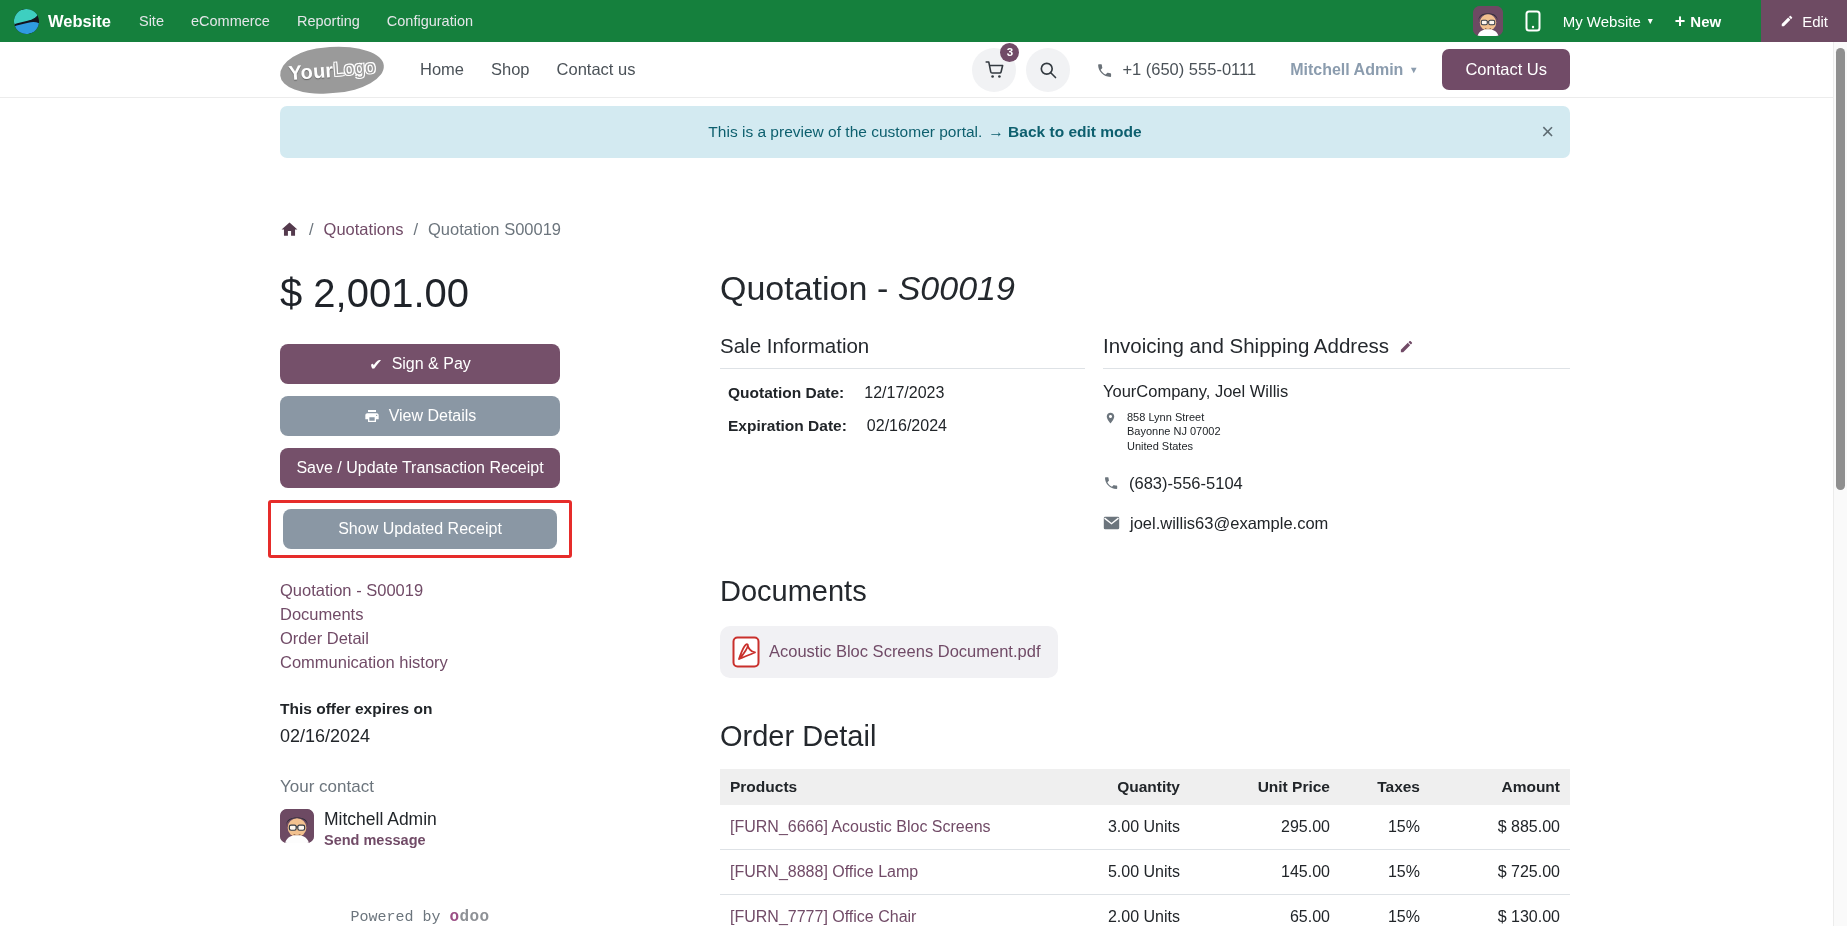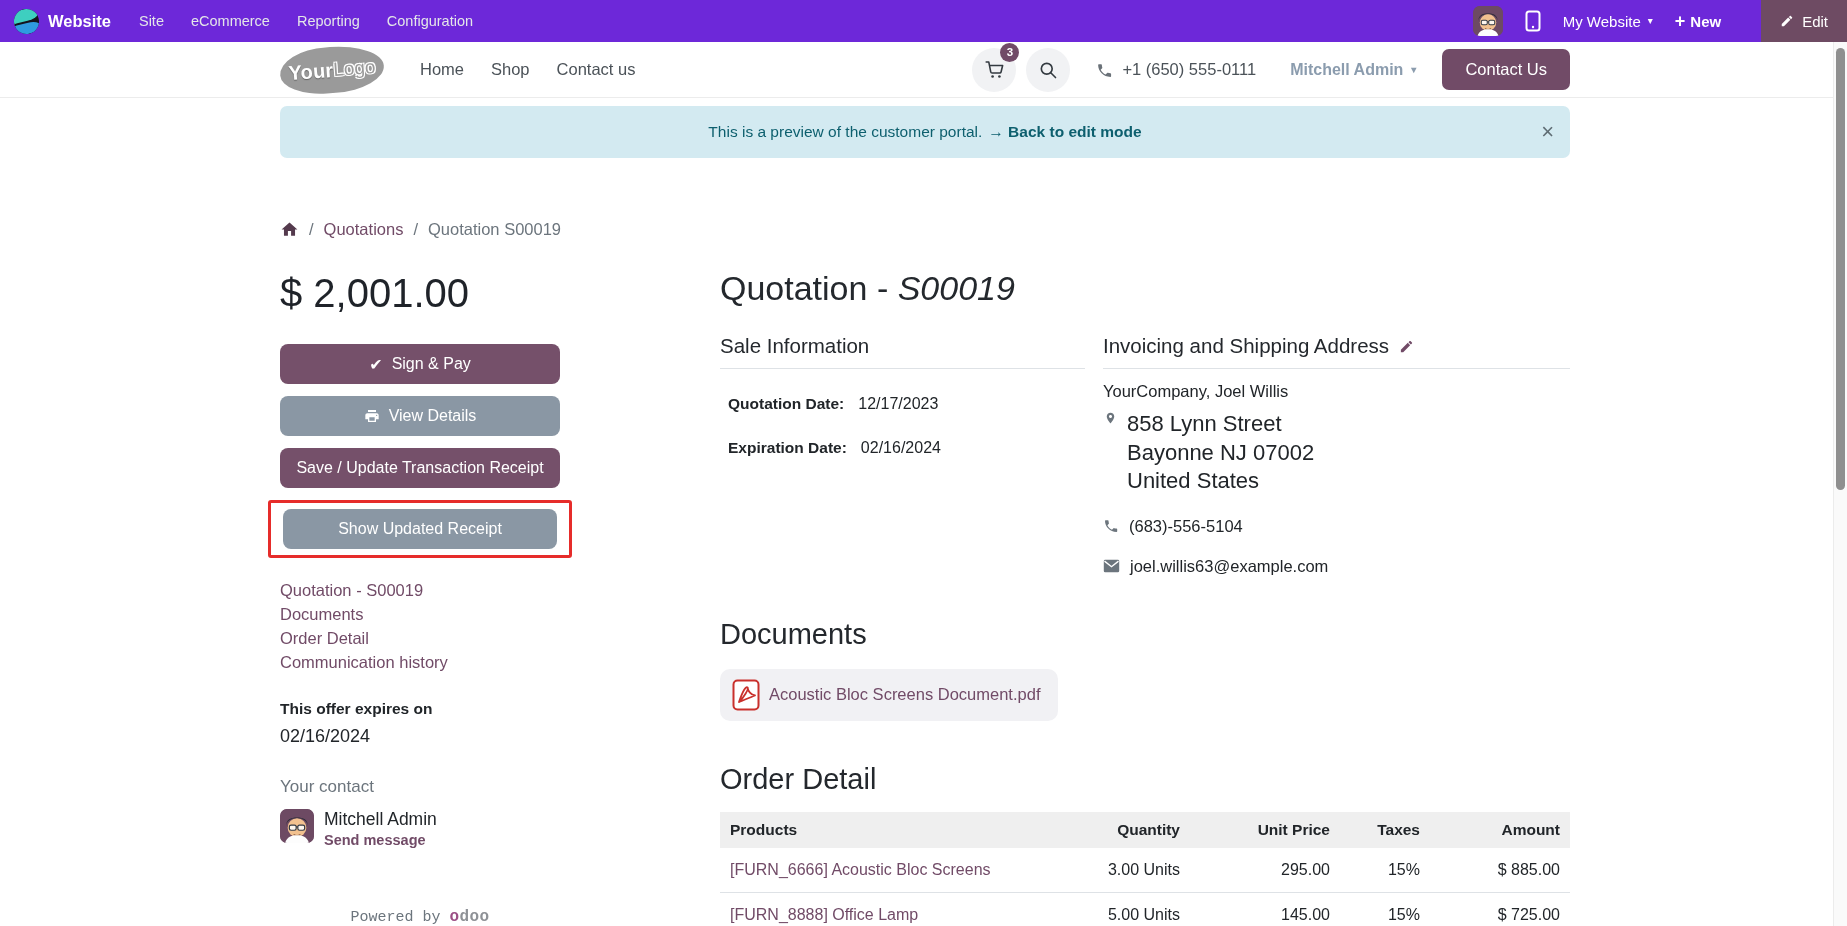--- a/index.html
+++ b/index.html
@@ -1,21 +1,21 @@
 <!DOCTYPE html>
 <html><head>
 <meta charset="utf-8">
 <style>
   * { box-sizing: border-box; margin: 0; padding: 0; }
   html,body { width: 1847px; height: 926px; overflow: hidden; background: #fff;
               font-family: "Liberation Sans", sans-serif; color: #212529; }
   a { text-decoration: none; }
 
   
-  .topbar { height: 42px; background: #6d28d9; display: flex; align-items: center;
+  .topbar { height: 42px; background: #15803d; display: flex; align-items: center;
             padding-left: 14px; color: #fff; position: relative; }
   .brand { display: flex; align-items: center; gap: 9px; margin-right: 28px; }
   .odoo-ball { width: 25px; height: 25px; border-radius: 50%; overflow: hidden;
                transform: rotate(-14deg); display: flex; flex-direction: column; background:#14141e; }
   .odoo-ball .t { flex: 1; background: #3ecfc0; border-bottom: 2px solid #14141e; border-radius: 0 0 45% 8%; }
   .odoo-ball .b { flex: 1; background: #2f9be0; border-radius: 8% 45% 0 0; }
   .brand-name { font-size: 16.5px; font-weight: 600; }
   .topnav { display: flex; gap: 27px; font-size: 14.5px; color: #e4e6e9; }
   .topnav span { cursor: pointer; }
   .top-right { margin-left: auto; display: flex; align-items: center; gap: 22px; }
@@ -104,25 +104,25 @@
   .odoo-rest { color: #8e9196; }
 
   
   .title { font-size: 34px; font-weight: 500; color: #24282d; }
   .title-ref { font-style: italic; }
   .info-row { display: flex; margin-top: 26px; }
   .sale-info { width: 365px; flex: none; }
   .addr { flex: 1; margin-left: 18px; }
   .section-h { font-size: 20.5px; font-weight: 400; color: #24282d; padding-bottom: 10px;
                border-bottom: 1px solid #dee2e6; display: flex; align-items: center; gap: 10px; }
-  .kv { display: flex; gap: 14px; margin-top: 26px; padding-left: 8px; font-size: 16px; }
+  .kv { display: flex; gap: 20px; margin-top: 15px; padding-left: 8px; font-size: 16px; }
   .kv b { font-size: 15.5px; }
   .addr-company { margin-top: 13px; font-size: 16.5px; }
   .addr-line { display: flex; gap: 9px; margin-top: 9px; }
-  .addr-text { font-size: 22px; line-height: 1.3; }
+  .addr-text { font-size: 11px; line-height: 1.3; }
   .addr-contact { display: flex; gap: 10px; align-items: center; margin-top: 21px; font-size: 16.5px; }
   .ic-gray { color: #6c757d; flex: none; }
   .pencil { color: #714B67; }
 
   .block-h { font-size: 29px; font-weight: 500; color: #24282d; }
   .docs-h { margin-top: 42px; }
   .doc-card { display: inline-flex; align-items: center; gap: 9px; background: #f1f1f4;
               border-radius: 10px; padding: 10px 18px 10px 12px; margin-top: 18px; cursor: pointer; }
   .doc-name { color: #714B67; font-size: 16.5px; }
   .order-h { margin-top: 42px; }

